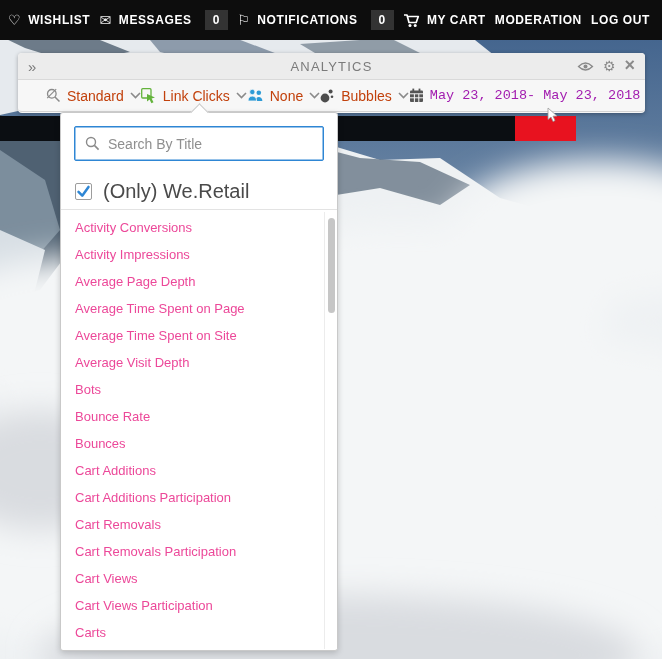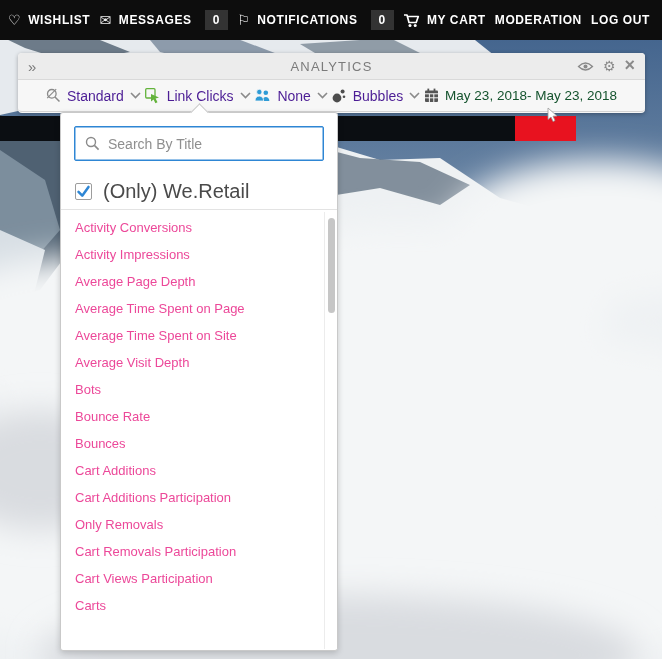--- a/index.html
+++ b/index.html
@@ -46,22 +46,22 @@
   .hicon{color:#8a8a8a;cursor:pointer;display:flex;align-items:center;line-height:1;}
   .gear-glyph{font-family:"DejaVu Sans",sans-serif;font-size:14px;}
   .close-glyph{font-size:18px;font-weight:700;margin-top:-2px;}
 
   .panel-toolbar{
     height:32px;display:flex;align-items:center;justify-content:space-between;
     padding:0 28px;box-sizing:border-box;background:#f7f7f7;
     border-radius:0 0 4px 4px;border-bottom:1px solid #d4d4d4;
   }
   .tool-group{display:flex;align-items:center;gap:6px;cursor:pointer;white-space:nowrap;}
-  .tool-label{font-size:14px;color:#4c1d95;}
-  .date-label{font-size:13.5px;color:#14532d;}
+  .tool-label{font-size:14px;color:#c2410c;}
+  .date-label{font-size:13.5px;color:#a21caf;font-family:Liberation Mono, monospace;}
 
   
   .dropdown{
     position:absolute;left:60px;top:112px;width:278px;height:539px;z-index:20;
     background:#fff;border:1px solid #c9c9c9;border-radius:3px;
     box-sizing:border-box;box-shadow:0 2px 6px rgba(0,0,0,.18);
   }
   .caret{
     position:absolute;top:-7px;left:132px;width:12px;height:12px;background:#fff;
     border-left:1px solid #c9c9c9;border-top:1px solid #c9c9c9;transform:rotate(45deg);
@@ -280,22 +280,23 @@
         <div class="metric-item">Activity Impressions</div>
         <div class="metric-item">Average Page Depth</div>
         <div class="metric-item">Average Time Spent on Page</div>
         <div class="metric-item">Average Time Spent on Site</div>
         <div class="metric-item">Average Visit Depth</div>
         <div class="metric-item">Bots</div>
         <div class="metric-item">Bounce Rate</div>
         <div class="metric-item">Bounces</div>
         <div class="metric-item">Cart Additions</div>
         <div class="metric-item">Cart Additions Participation</div>
-        <div class="metric-item">Only Removals</div>
+        <div class="metric-item">Cart Removals</div>
         <div class="metric-item">Cart Removals Participation</div>
+        <div class="metric-item">Cart Views</div>
         <div class="metric-item">Cart Views Participation</div>
         <div class="metric-item">Carts</div>
       </div>
     <div class="scroll-track">
       <div class="scroll-thumb"></div>
     </div>
   </div>
 </div>
 
 <svg class="cursor" width="12" height="16" viewBox="0 0 12 16">

